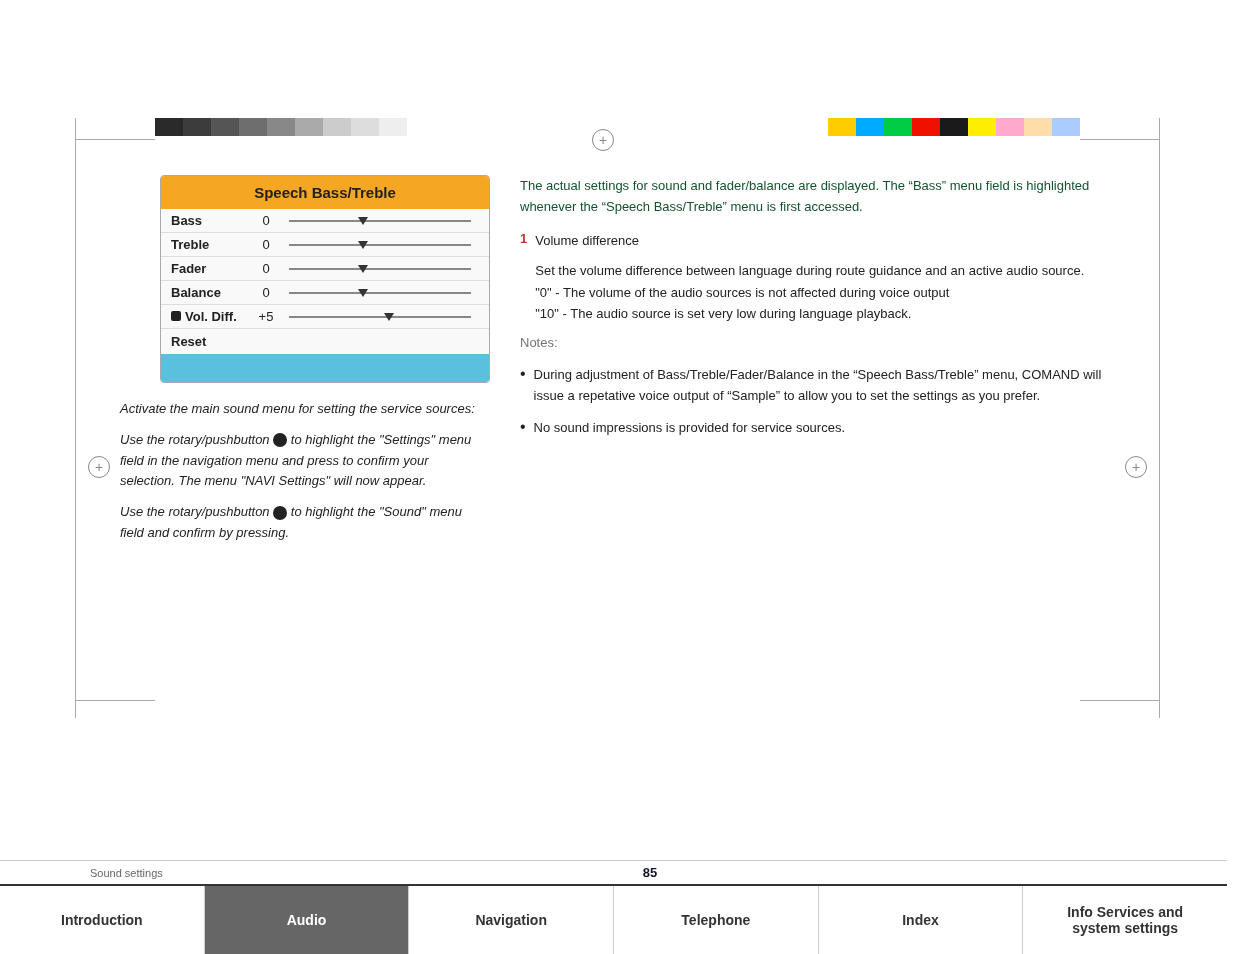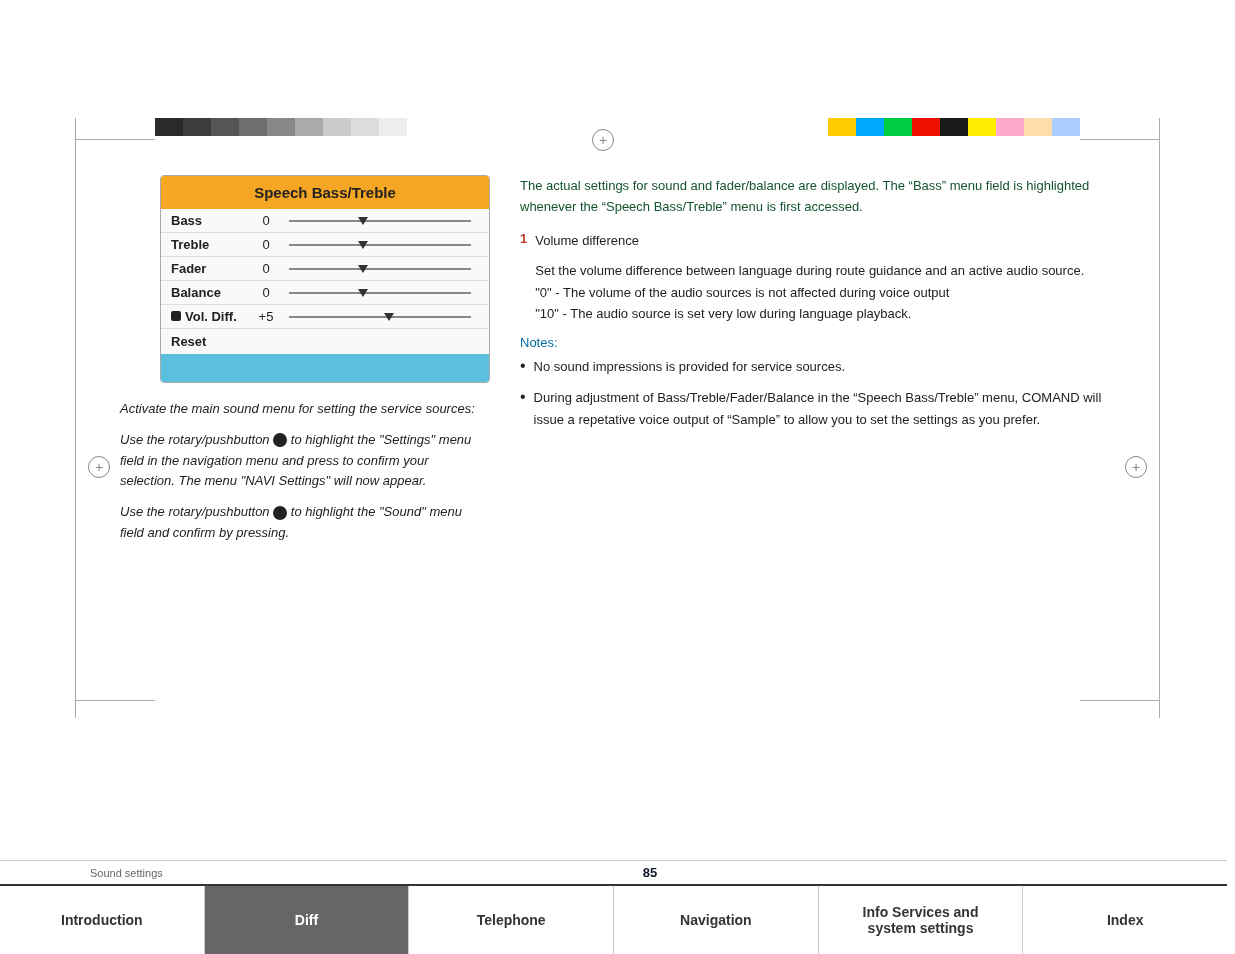--- a/index.html
+++ b/index.html
@@ -215,22 +215,22 @@
     .numbered-item .item-content {
       font-size: 13px;
       line-height: 1.65;
     }
     .item-title {
       font-weight: normal;
       margin-bottom: 9px;
     }
     .notes-label {
       font-size: 13px;
-      margin-bottom: 6px;
-      color: #0369a1;
+      margin-bottom: 14px;
+      color: #737373;
     }
     .bullet-list {
       list-style: none;
       padding: 0;
       margin: 0;
     }
     .bullet-list li {
       display: flex;
       gap: 8px;
       font-size: 13px;
@@ -406,48 +406,48 @@
           Set the volume difference between language during route guidance and an active audio source.<br>
           "0" - The volume of the audio sources is not affected during voice output<br>
           "10" - The audio source is set very low during language playback.
         </div>
       </div>
     </div>
 
     <p class="notes-label">Notes:</p>
     <ul class="bullet-list">
       <li>
-        <span>No sound impressions is provided for service sources.</span>
+        <span>During adjustment of Bass/Treble/Fader/Balance in the “Speech Bass/Treble” menu, COMAND will issue a repetative voice output of “Sample” to allow you to set the settings as you prefer.</span>
       </li>
       <li>
-        <span>During adjustment of Bass/Treble/Fader/Balance in the “Speech Bass/Treble” menu, COMAND will issue a repetative voice output of “Sample” to allow you to set the settings as you prefer.</span>
+        <span>No sound impressions is provided for service sources.</span>
       </li>
     </ul>
   </div>
 </div>
 
 <div class="footer">
   <div class="footer-page-line">
     <span>Sound settings</span>
     <span class="footer-page-num">85</span>
     <span></span>
   </div>
   <div class="footer-nav">
     <div class="footer-tab">
       <span class="footer-tab-label">Introduction</span>
     </div>
     <div class="footer-tab active">
-      <span class="footer-tab-label">Diff</span>
+      <span class="footer-tab-label">Audio</span>
+    </div>
+    <div class="footer-tab">
+      <span class="footer-tab-label">Navigation</span>
     </div>
     <div class="footer-tab">
       <span class="footer-tab-label">Telephone</span>
     </div>
     <div class="footer-tab">
-      <span class="footer-tab-label">Navigation</span>
+      <span class="footer-tab-label">Index</span>
     </div>
     <div class="footer-tab">
       <span class="footer-tab-label">Info Services and<br>system settings</span>
     </div>
-    <div class="footer-tab">
-      <span class="footer-tab-label">Index</span>
-    </div>
   </div>
 </div>
 
 </body></html>

